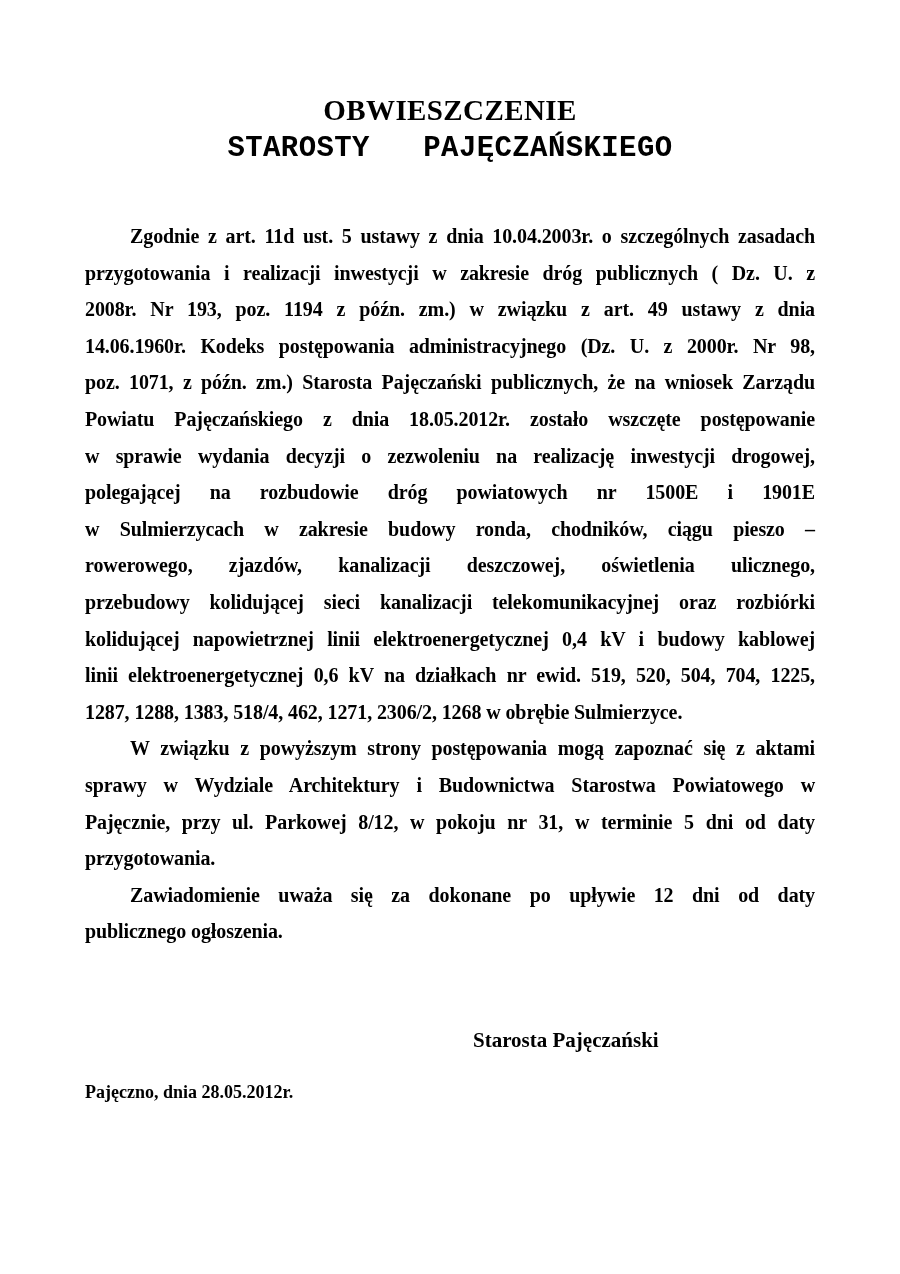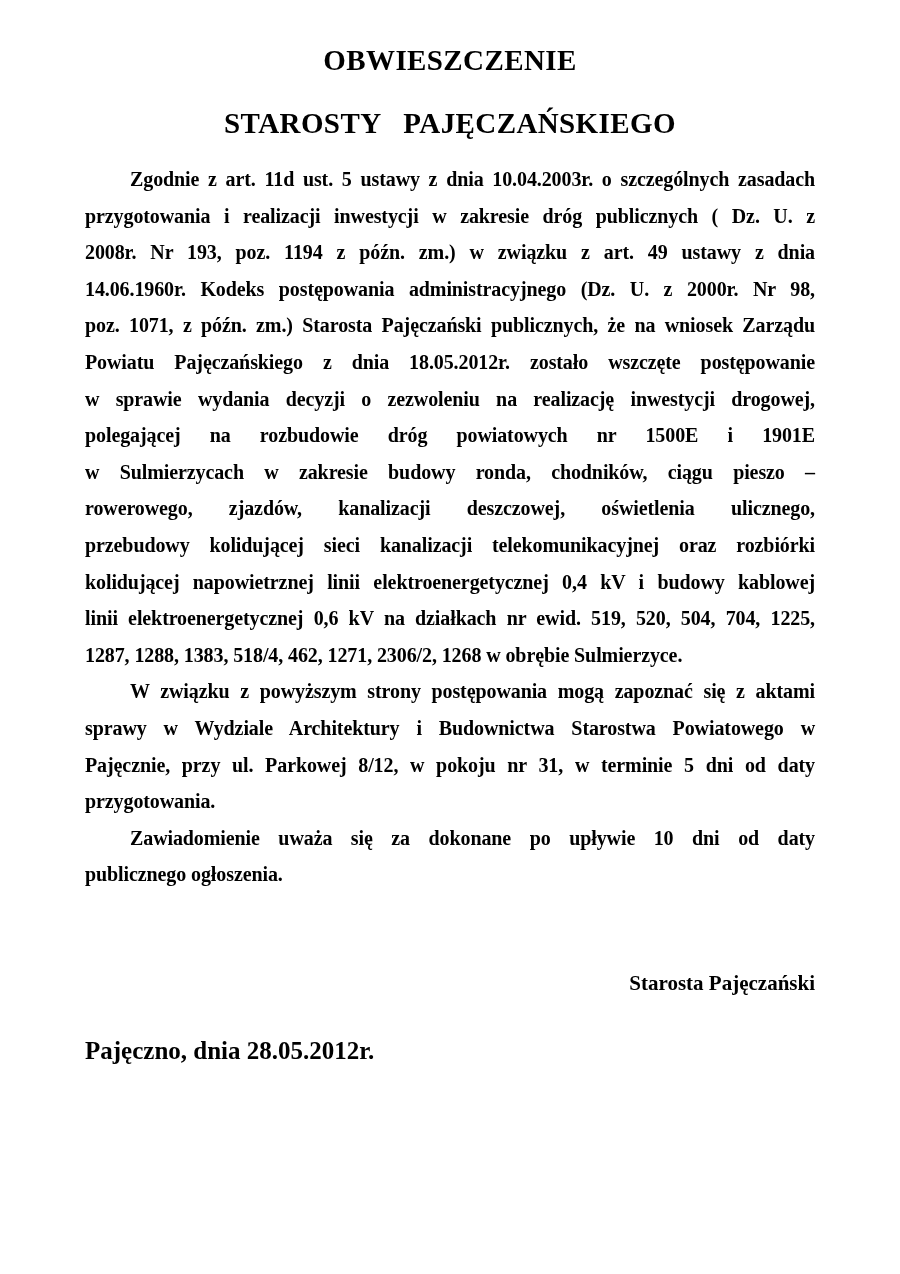--- a/index.html
+++ b/index.html
@@ -9,59 +9,59 @@
   }
   .page {
     width: 900px;
     height: 1274px;
     box-sizing: border-box;
     position: relative;
     background: #ffffff;
     color: #000000;
     font-family: "Liberation Serif", "DejaVu Serif", serif;
     font-weight: bold;
-    padding: 42px 85px 0 85px;
+    padding: 92px 85px 0 85px;
     overflow: hidden;
   }
   .title {
     text-align: center;
     font-size: 29px;
     line-height: 36px;
     letter-spacing: 0.4px;
   }
   .subtitle {
-    margin-top: 27px;
+    margin-top: 3px;
     white-space: pre;
+    font-family: Liberation Mono, monospace;
   }
   .body {
-    margin-top: 20px;
+    margin-top: 51px;
     font-size: 20px;
     letter-spacing: -0.1px;
   }
   .line {
     line-height: 36.6px;
     text-align: justify;
     text-align-last: justify;
   }
   .line.first {
     text-indent: 45px;
   }
   .line.last {
     text-align-last: left;
   }
   .signature {
     margin-top: 76px;
     font-size: 21px;
     line-height: 28px;
     padding-left: 388px;
-    text-align: right;
   }
   .dateline {
-    margin-top: 40px;
-    font-size: 25px;
+    margin-top: 24px;
+    font-size: 18px;
     line-height: 28px;
   }
 </style>
 </head>
 <body>
 
 <div class="page">
 
   <div class="title">OBWIESZCZENIE</div>
   <div class="title subtitle">STAROSTY   PAJĘCZAŃSKIEGO</div>
@@ -86,21 +86,21 @@
     </div>
 
     <div class="para">
       <div class="line first">W związku z powyższym strony postępowania mogą zapoznać się z aktami</div>
       <div class="line">sprawy w Wydziale Architektury i Budownictwa Starostwa Powiatowego w</div>
       <div class="line">Pajęcznie, przy ul. Parkowej 8/12,  w pokoju nr 31, w terminie 5 dni od daty</div>
       <div class="line last">przygotowania.</div>
     </div>
 
     <div class="para">
-      <div class="line first">Zawiadomienie uważa się za dokonane po upływie 10 dni od daty</div>
+      <div class="line first">Zawiadomienie uważa się za dokonane po upływie 12 dni od daty</div>
       <div class="line last">publicznego ogłoszenia.</div>
     </div>
 
   </div>
 
   <div class="signature">Starosta Pajęczański</div>
 
   <div class="dateline">Pajęczno, dnia 28.05.2012r.</div>
 
 </div>

